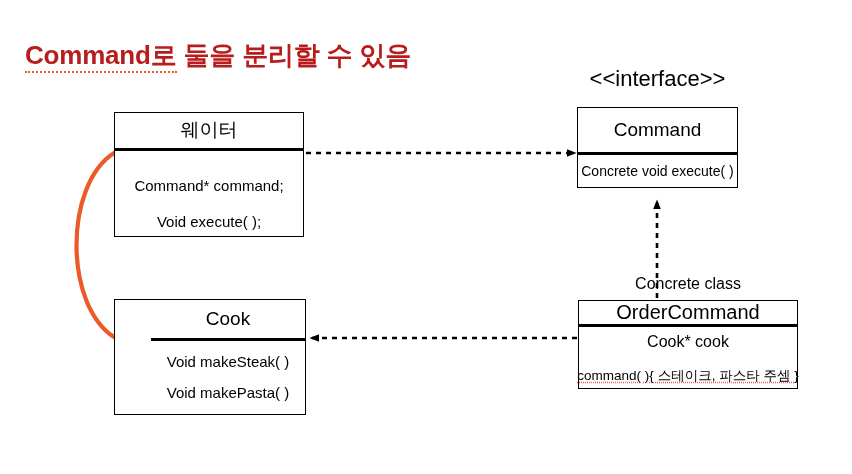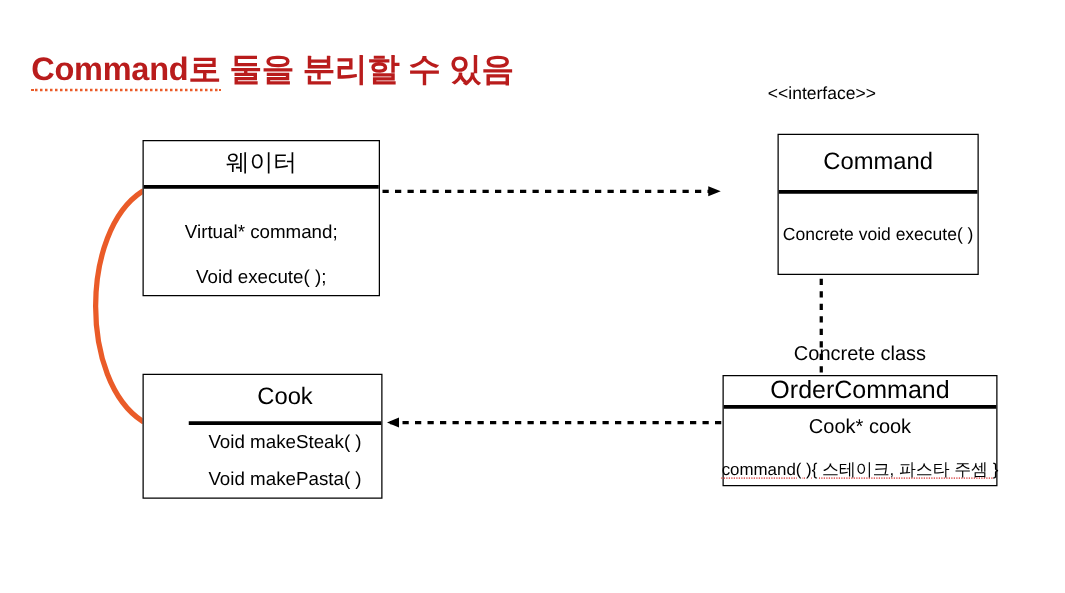--- a/index.html
+++ b/index.html
@@ -83,41 +83,41 @@
     text-align: center;
     white-space: nowrap;
     line-height: 1.35;
   }
 
   
   #box-waiter      { left: 114px; top: 112px;  width: 190px; height: 125px; gap: 21px; }
   #box-waiter .uml-title { height: 42px; }
   #box-waiter .uml-body  { gap: 16px; }
 
-  #box-cook        { left: 114px; top: 299px;  width: 192px; height: 100px; padding-left: 36px; }
+  #box-cook        { left: 114px; top: 299px;  width: 192px; height: 116px; padding-left: 36px; }
   #box-cook .uml-title   { height: 41px; }
   #box-cook .uml-body    { gap: 10px; }
 
-  #box-command     { left: 577px; top: 107px;  width: 161px; height: 113px; margin-left: 45px; }
+  #box-command     { left: 577px; top: 107px;  width: 161px; height: 81px; }
   #box-command .uml-title{ height: 47px; }
   #box-command .uml-body { justify-content: center; padding: 2px; }
   #box-command .uml-line { font-size: 14px; }
 
   #box-ordercommand{ left: 578px; top: 300px;  width: 220px; height: 89px; }
   #box-ordercommand .uml-title { height: 41px; font-size: 20px; }
   #box-ordercommand .uml-body  { gap: 14px; }
   #box-ordercommand .line-cook   { font-size: 16px; }
   #box-ordercommand .line-exec   { font-size: 13.5px; }
   #box-ordercommand .line-exec .sp { text-decoration: underline; text-decoration-style: dotted;
                                      text-decoration-color: #e06666; text-underline-offset: 2px; }
 
   
   .annotation {
     position: absolute;
-    font-size: 14px;
+    font-size: 22px;
     white-space: nowrap;
     text-align: center;
   }
   #label-interface     { left: 577px; top: 66px;  width: 161px; }
   #label-concrete      { left: 578px; top: 275px; width: 220px; font-size: 16px; }
 </style>
 </head>
 <body>
 
 <div id="canvas">
@@ -148,21 +148,21 @@
     <path d="M 114,153 C 64,185 64,305 114,337" fill="none" stroke="#ea5b28" stroke-width="4.2" stroke-linecap="round"></path>
   </svg>
 
   <div class="annotation" id="label-interface">&lt;&lt;interface&gt;&gt;</div>
 
   <div class="annotation" id="label-concrete">Concrete class</div>
 
   <div class="uml-box" id="box-waiter">
     <div class="uml-title">웨이터</div>
     <div class="uml-body">
-      <div class="uml-line">Virtual* command;</div>
+      <div class="uml-line">Command* command;</div>
       <div class="uml-line">Void execute( );</div>
     </div>
   </div>
 
   <div class="uml-box" id="box-command">
     <div class="uml-title">Command</div>
     <div class="uml-body">
       <div class="uml-line">Concrete void execute( )</div>
     </div>
   </div>

